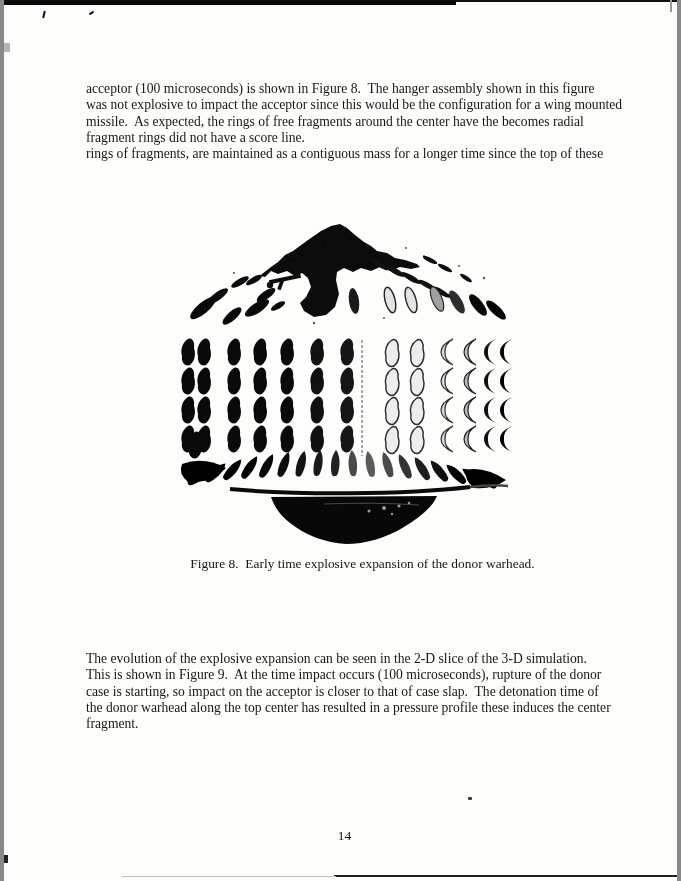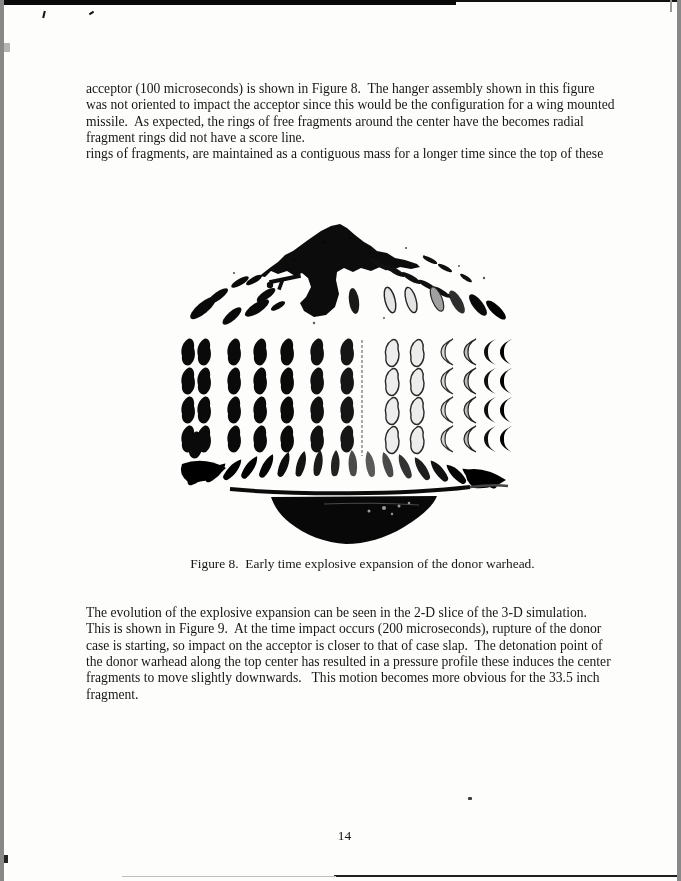--- a/index.html
+++ b/index.html
@@ -17,21 +17,21 @@
   #left-blob{left:0;top:855px;width:4px;height:8px;background:#222;}
   #bottom-line-dark{left:330px;top:875px;width:351px;height:2px;background:#1f1f1f;}
   #bottom-line-faint{left:118px;top:876px;width:214px;height:1px;background:#bdbdbd;}
   #stray-mark-1{left:39px;top:11px;width:2px;height:7px;background:#111;transform:rotate(14deg);}
   #stray-mark-2{left:85px;top:12px;width:5px;height:2px;background:#111;transform:rotate(-32deg);}
   #stray-dot{left:464px;top:797px;width:4px;height:3px;background:#3c3c3c;border-radius:1px;}
   
   .para{font-size:13.6px;line-height:16.35px;}
   .para .tline{white-space:pre;}
   #paragraph-1{left:82px;top:81px;}
-  #paragraph-2{left:82px;top:605px;}
+  #paragraph-2{left:82px;top:651px;}
   #figure-caption{left:18px;top:556px;width:681px;text-align:center;font-size:13.4px;white-space:pre;}
   #page-number{left:0;top:828px;width:681px;text-align:center;font-size:13.5px;}
   #figure-wrap{left:170px;top:218px;width:340px;height:340px;}
 </style>
 </head>
 <body>
 
 <div id="page">
 
   <div class="abs" id="top-bar-thin"></div>
@@ -40,21 +40,21 @@
   <div class="abs" id="stray-mark-1"></div>
   <div class="abs" id="stray-mark-2"></div>
   <div class="abs" id="left-smudge"></div>
   <div class="abs" id="left-blob"></div>
   <div class="abs" id="bottom-line-dark"></div>
   <div class="abs" id="bottom-line-faint"></div>
   <div class="abs" id="stray-dot"></div>
 
   <div class="abs para" id="paragraph-1">
     <div class="tline">acceptor (100 microseconds) is shown in Figure 8.  The hanger assembly shown in this figure</div>
-    <div class="tline">was not oriented to impact the acceptor since this would be the configuration for a wing mounted</div>
+    <div class="tline">was not explosive to impact the acceptor since this would be the configuration for a wing mounted</div>
     <div class="tline">missile.  As expected, the rings of free fragments around the center have the becomes radial</div>
     <div class="tline">fragment rings did not have a score line.</div>
     <div class="tline">rings of fragments, are maintained as a contiguous mass for a longer time since the top of these</div>
   </div>
 
   <div class="abs" id="figure-wrap">
     <svg width="340" height="340" viewBox="0 0 340 340">
       <defs>
         <path id="fb" d="M7,0 C11,-2 14,3 13,9 C15,15 14,22 9,26 C4,28 0,23 1,17 C-1,10 2,3 7,0 Z"></path>
         <path id="fc" d="M12,0 C5,4 4,8 4,13 C4,18 5,22 12,26 C3,22 0,18 0,13 C0,8 3,4 12,0 Z"></path>
@@ -223,22 +223,21 @@
           <circle cx="235" cy="285" r="1.3"></circle>
         </g>
       </g>
     </svg>
   </div>
 
   <div class="abs" id="figure-caption">Figure 8.  Early time explosive expansion of the donor warhead.</div>
 
   <div class="abs para" id="paragraph-2">
     <div class="tline">The evolution of the explosive expansion can be seen in the 2-D slice of the 3-D simulation.</div>
-    <div class="tline">This is shown in Figure 9.  At the time impact occurs (200 microseconds), rupture of the donor</div>
-    <div class="tline">case is starting, so impact on the acceptor is closer to that of case slap.  The detonation point of</div>
+    <div class="tline">This is shown in Figure 9.  At the time impact occurs (100 microseconds), rupture of the donor</div>
+    <div class="tline">case is starting, so impact on the acceptor is closer to that of case slap.  The detonation time of</div>
     <div class="tline">the donor warhead along the top center has resulted in a pressure profile these induces the center</div>
-    <div class="tline">fragments to move slightly downwards.   This motion becomes more obvious for the 33.5 inch</div>
     <div class="tline">fragment.</div>
   </div>
 
   <div class="abs" id="page-number">14</div>
 
 </div>
 
 </body></html>

